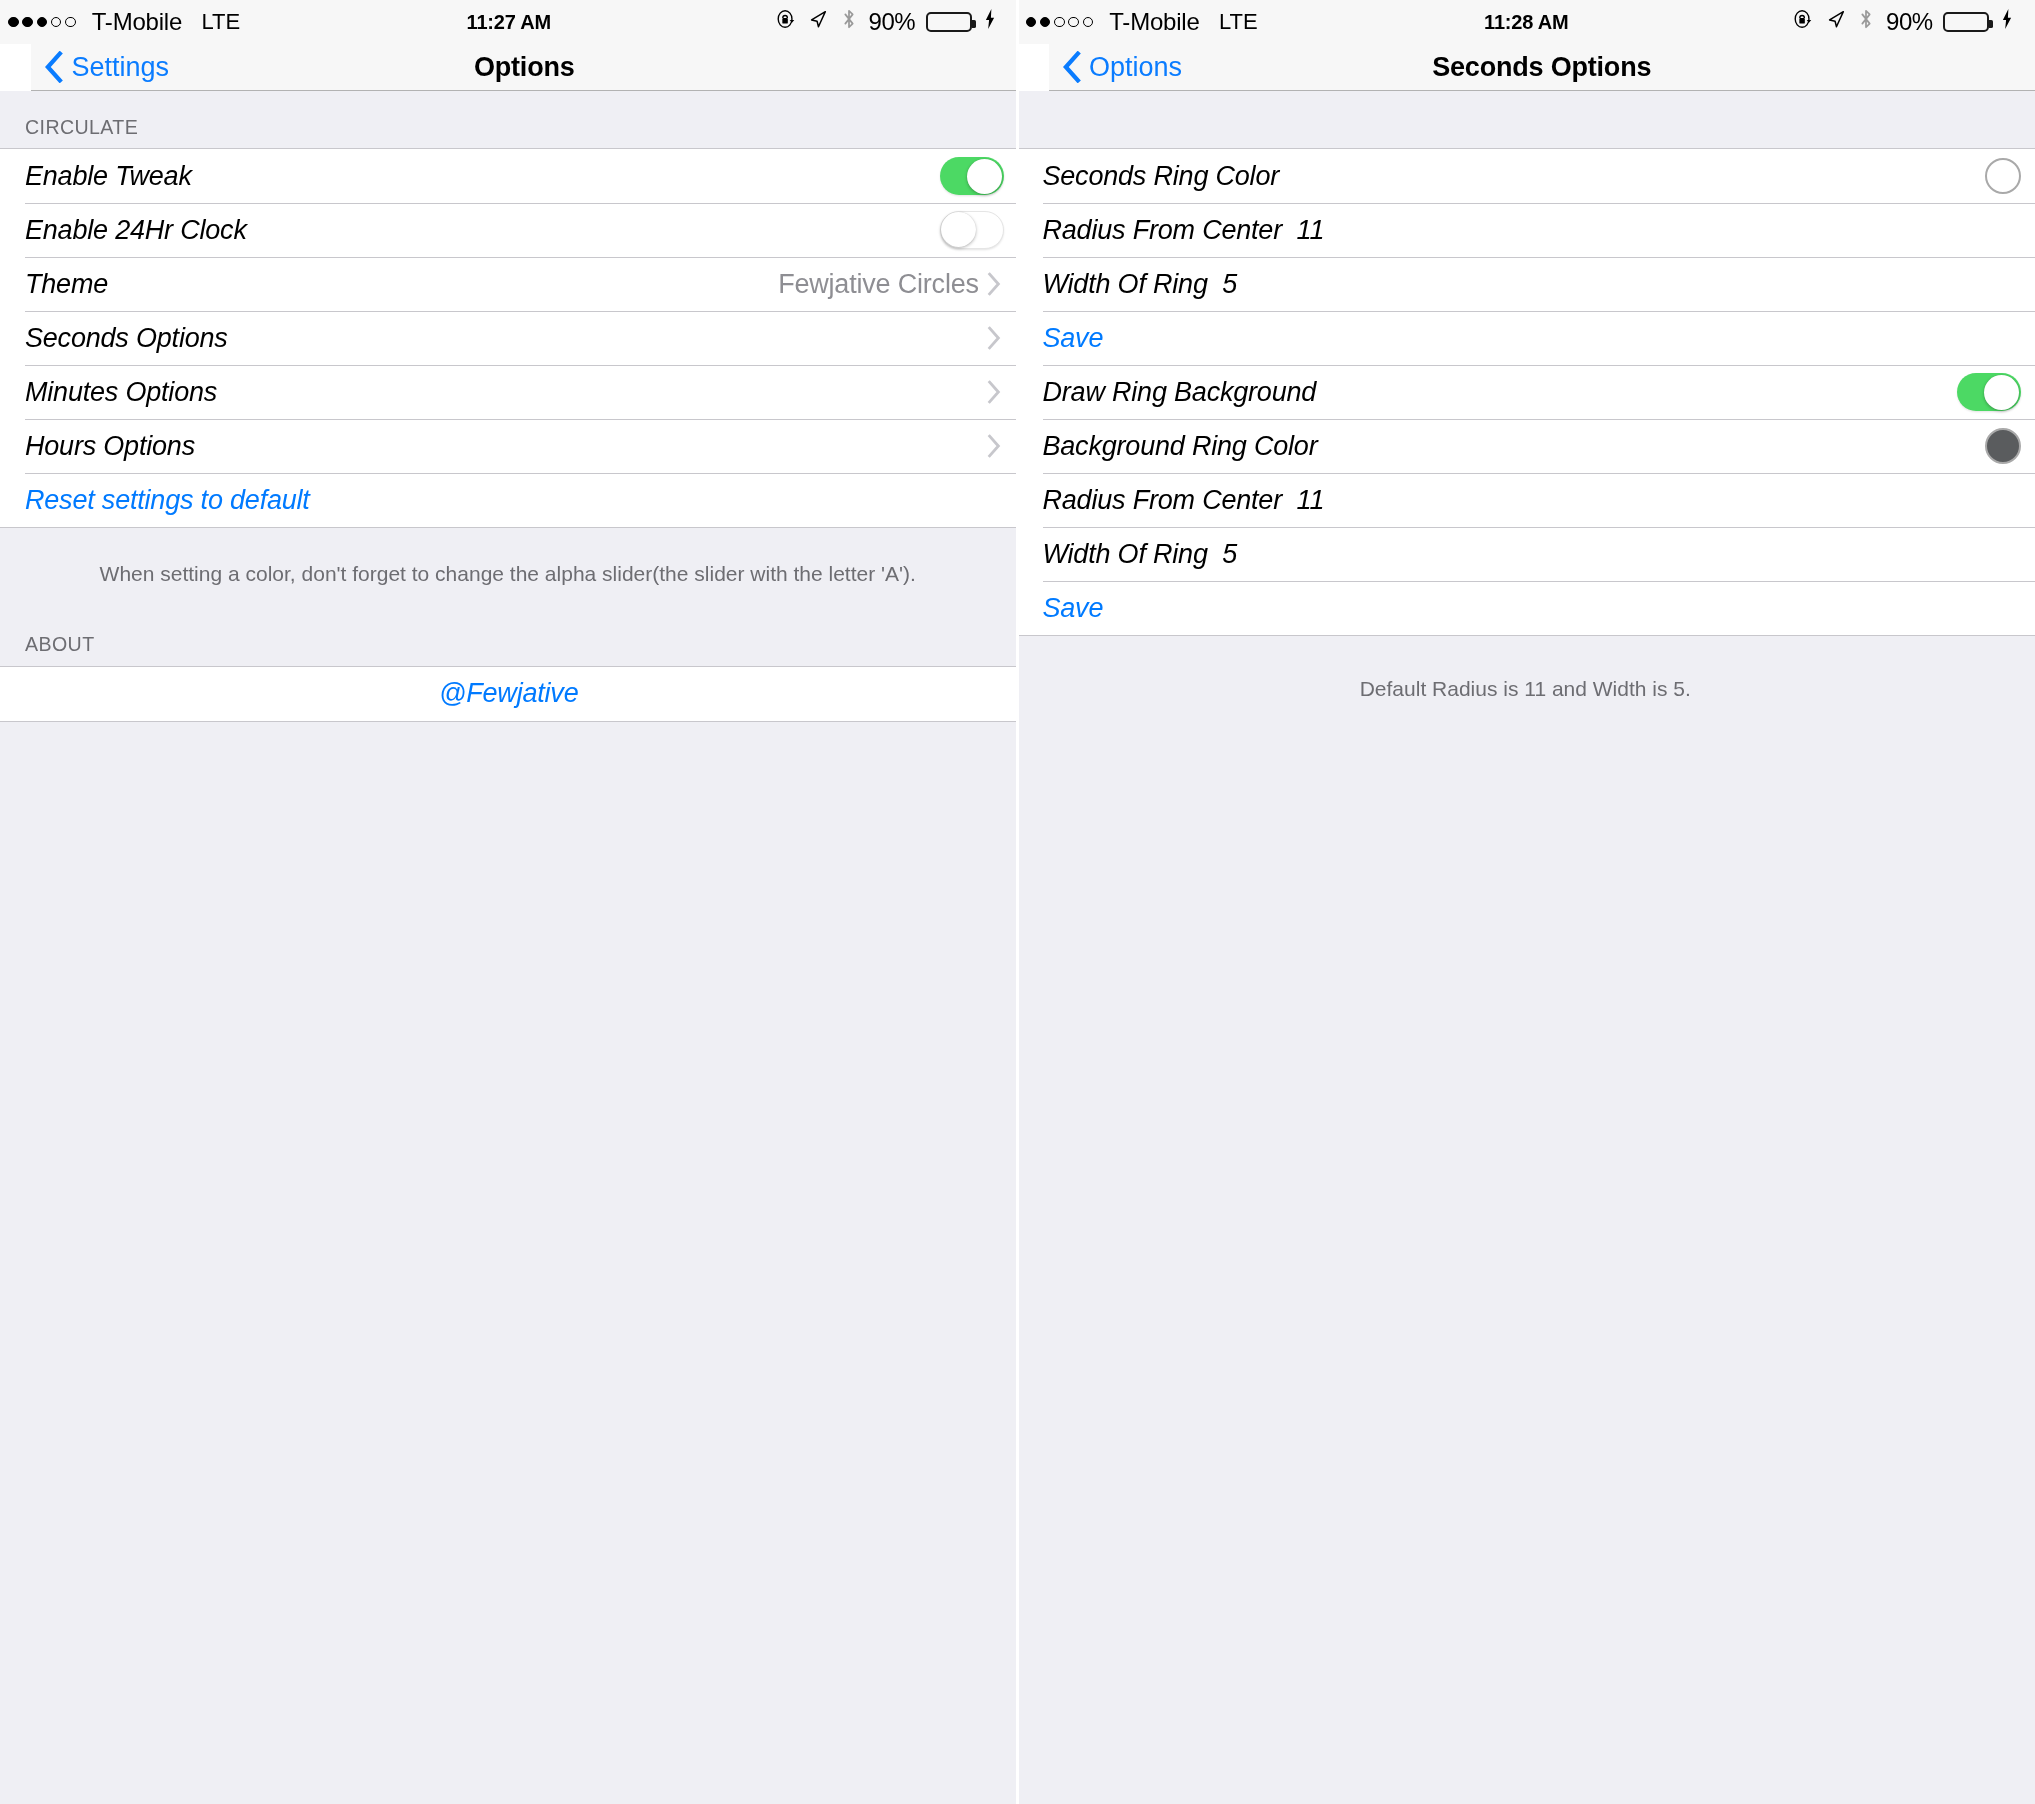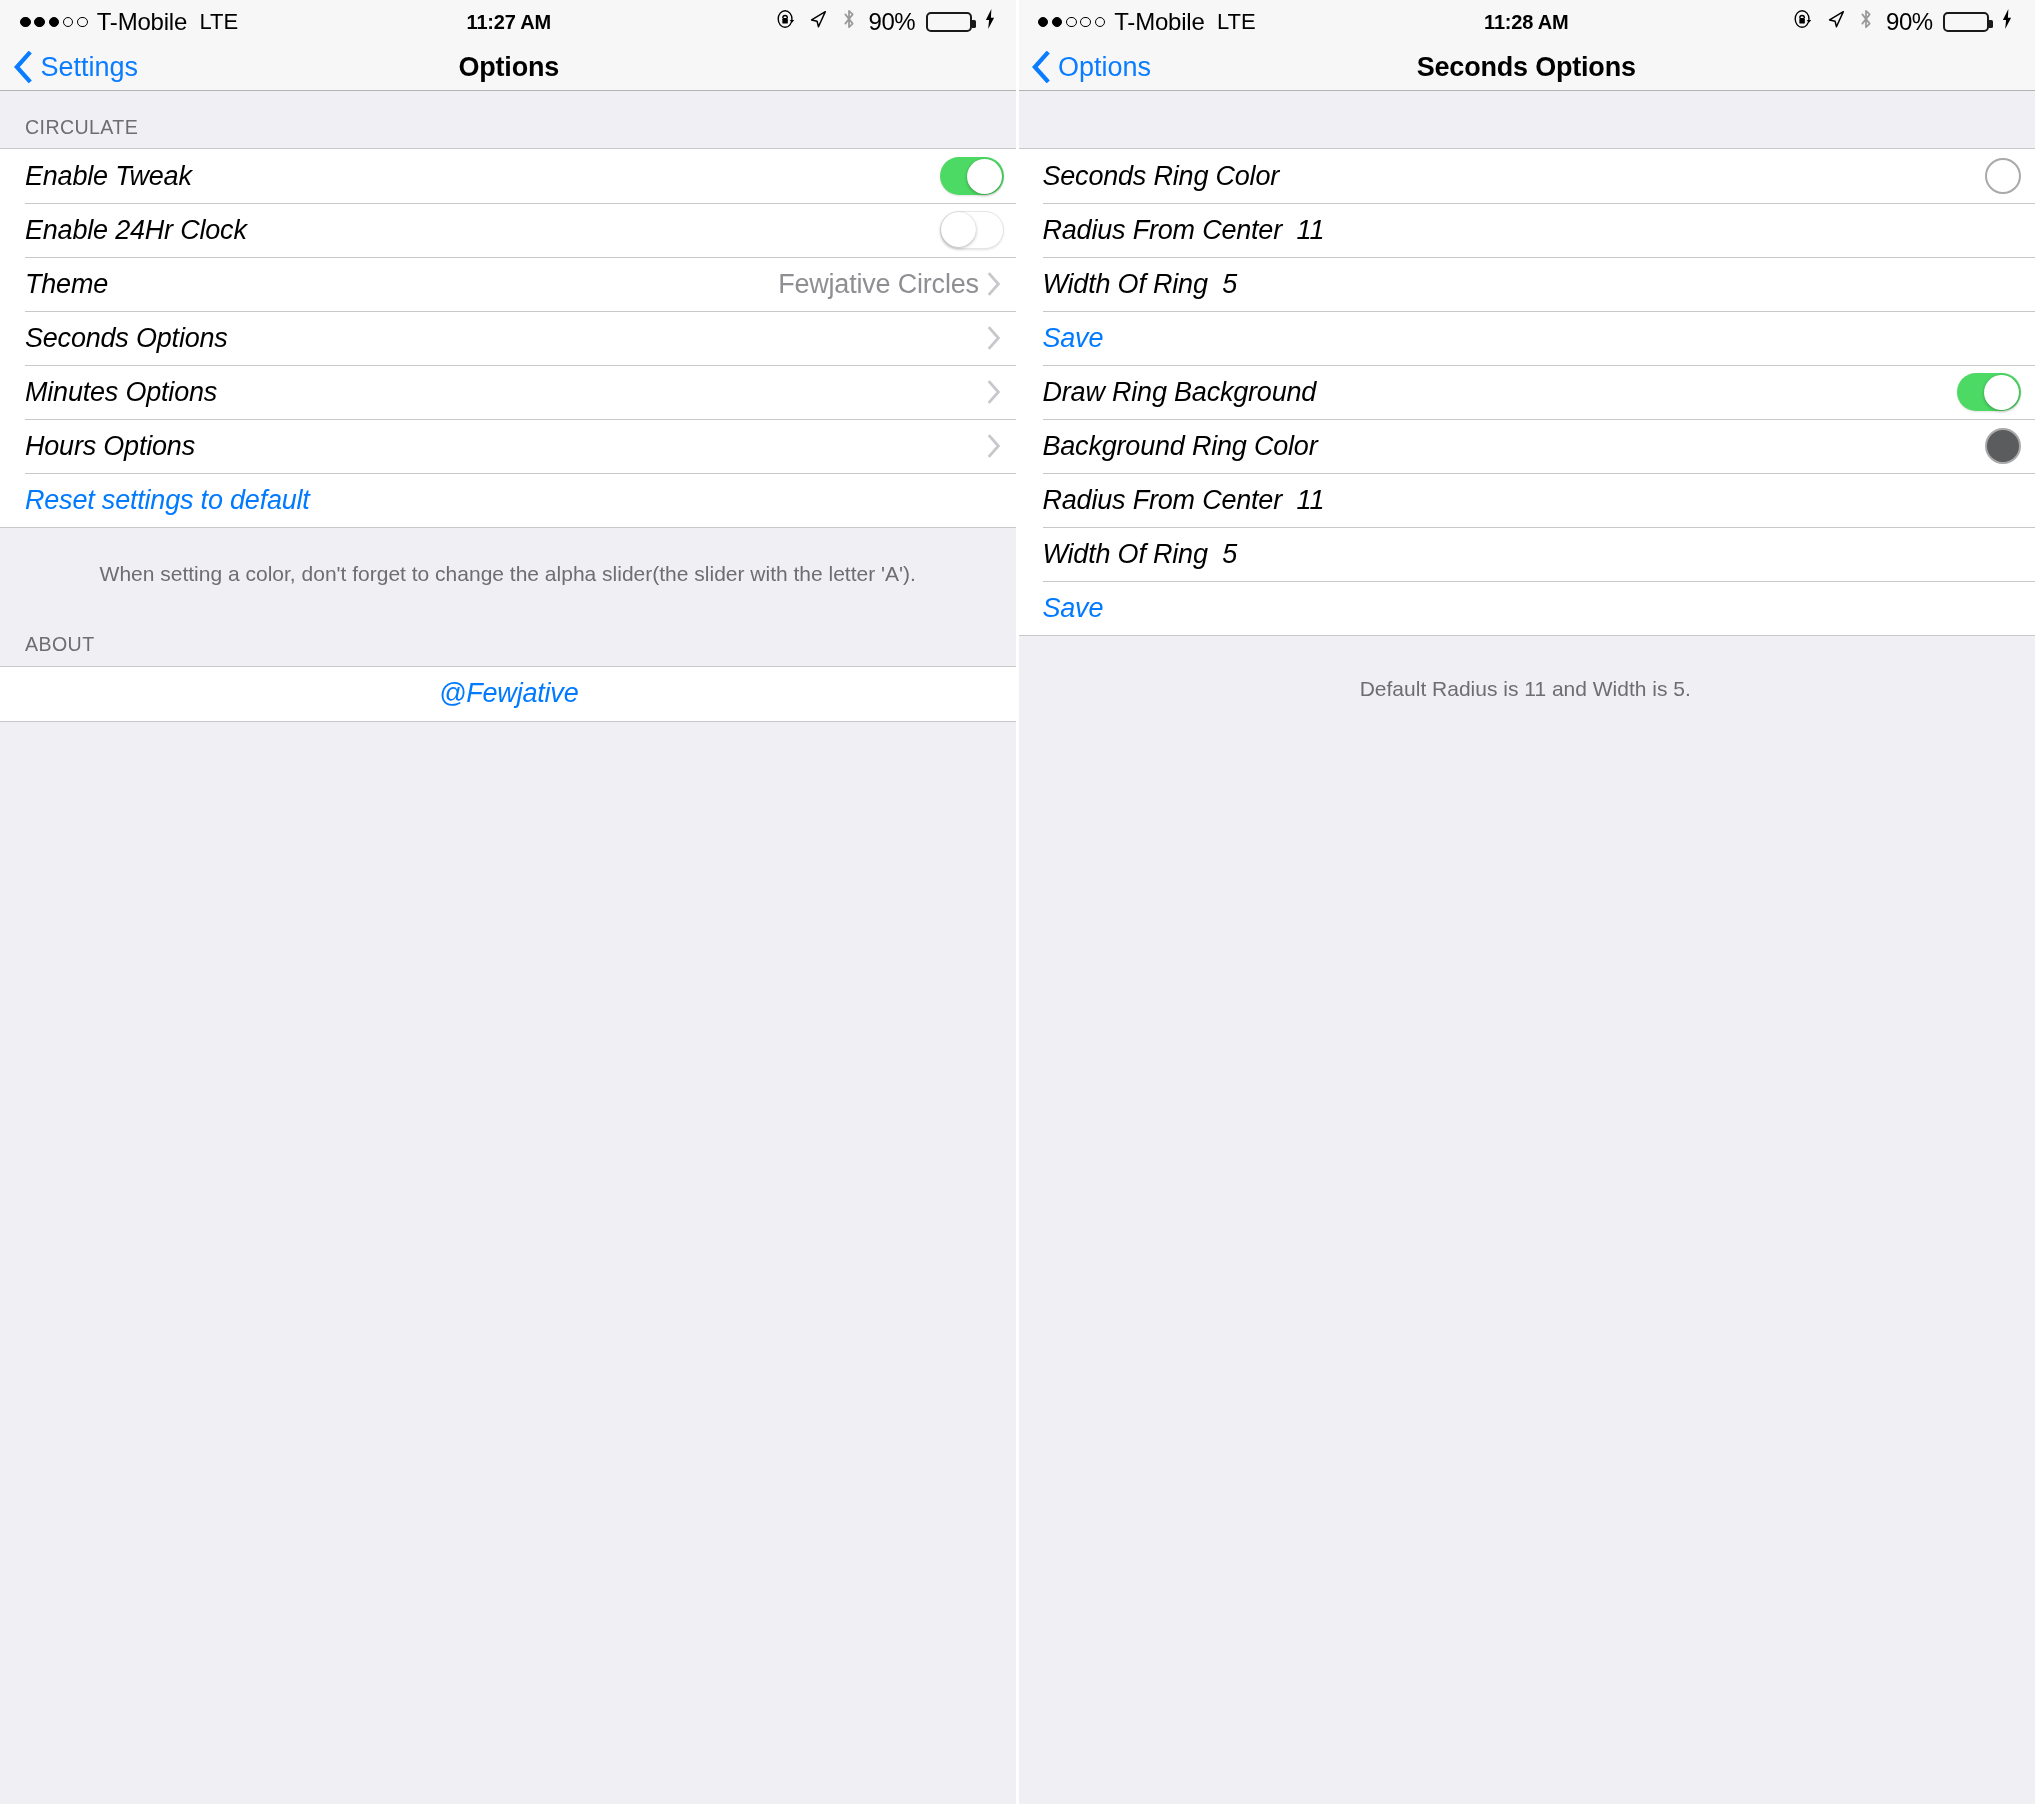--- a/index.html
+++ b/index.html
@@ -17,21 +17,21 @@
     position:absolute; left:1016px; top:0; width:2.5px; height:1805px;
     background:#ffffff; z-index:40;
   }
 
   
   .statusbar {
     height:44px; background:#f7f7f7;
     display:flex; align-items:center; position:relative;
     font-size:24px; color:#000;
   }
-  .sb-left { display:flex; align-items:center; padding-left:20px; gap:0px; }
+  .sb-left { display:flex; align-items:center; padding-left:8px; gap:7px; }
   .sb-dots { display:flex; align-items:center; gap:3.7px; margin-right:9px; }
   .dot { width:10.6px; height:10.6px; border-radius:50%; border:1.4px solid #000; }
   .dot.filled { background:#000; }
   .dot.empty  { background:transparent; }
   .sb-carrier { font-size:24px; letter-spacing:-0.2px; }
   .sb-lte { font-size:22px; margin-left:12.3px; letter-spacing:0px; }
   .sb-time {
     position:absolute; left:0; right:0; text-align:center;
     font-size:20px; font-weight:bold; letter-spacing:-0.2px;
   }
@@ -48,20 +48,21 @@
     content:""; position:absolute; right:-5.7px; top:6.1px;
     width:3.7px; height:8.2px; background:#1a1a1a; border-radius:0 1.6px 1.6px 0;
   }
   .battery-fill { height:100%; width:90%; background:#4ed964; border-radius:1.6px; }
 
   
   .navbar {
     height:47px; background:#f7f7f7;
     display:flex; align-items:center; position:relative;
     border-bottom:0.8px solid #b2b2b2;
+    margin-left:31px;
   }
   .nav-back {
     display:flex; align-items:center; padding-left:14px;
     color:#0a7cff; font-size:27px; cursor:pointer;
   }
   .nav-chevron { margin-right:7.4px; display:flex; align-items:center; }
   .nav-title {
     position:absolute; left:0; right:0; text-align:center;
     font-size:27px; font-weight:bold; color:#000; letter-spacing:-0.2px;
   }

